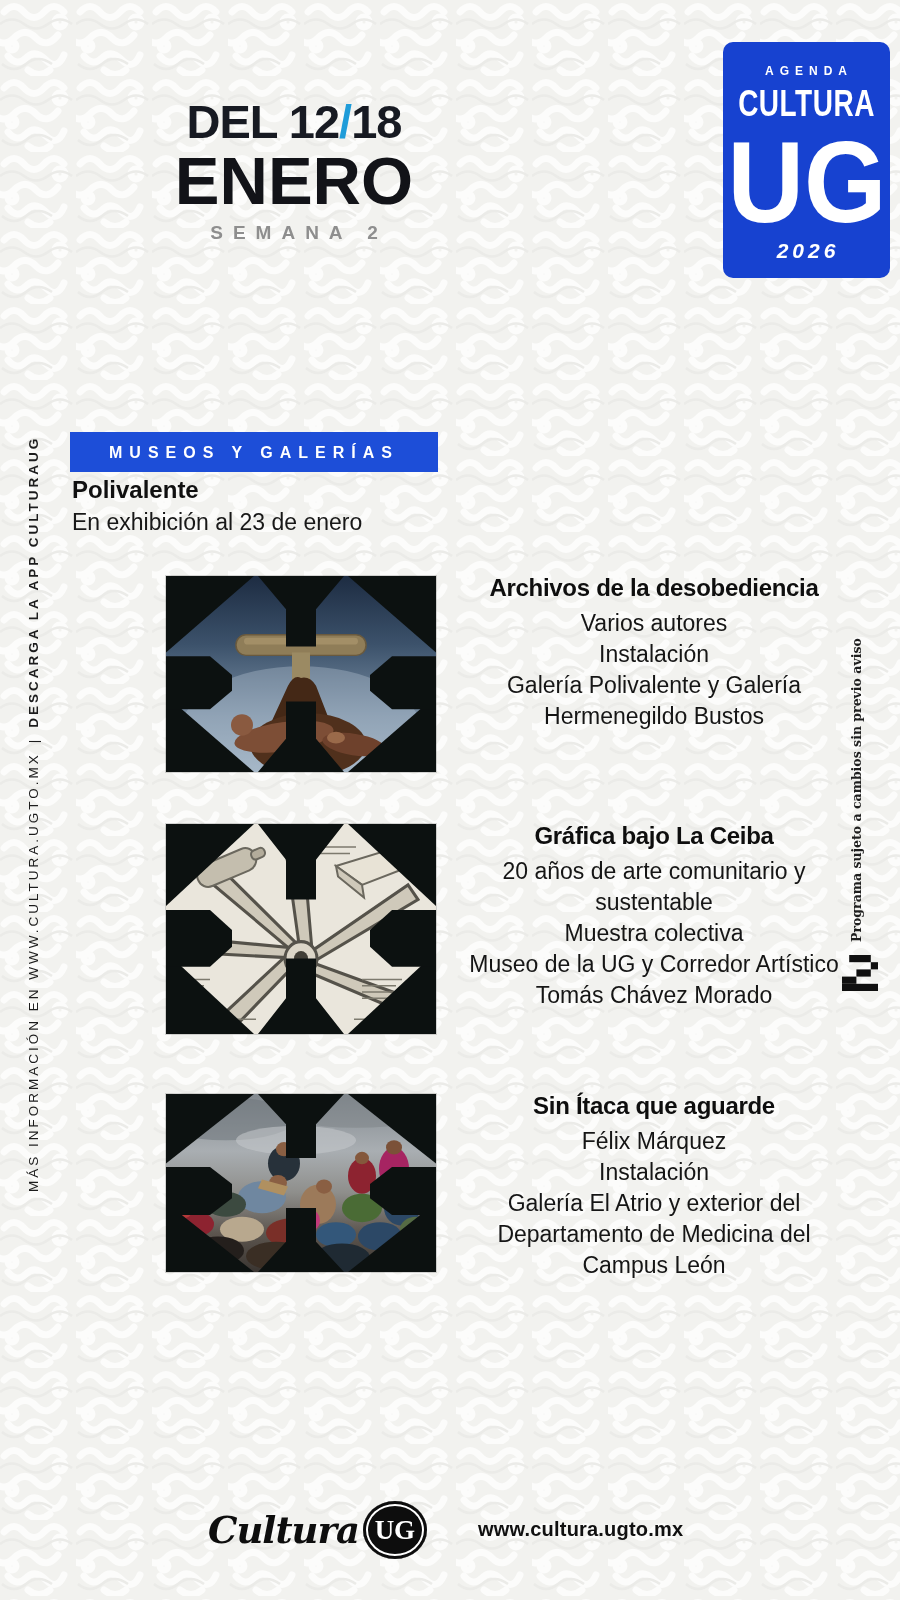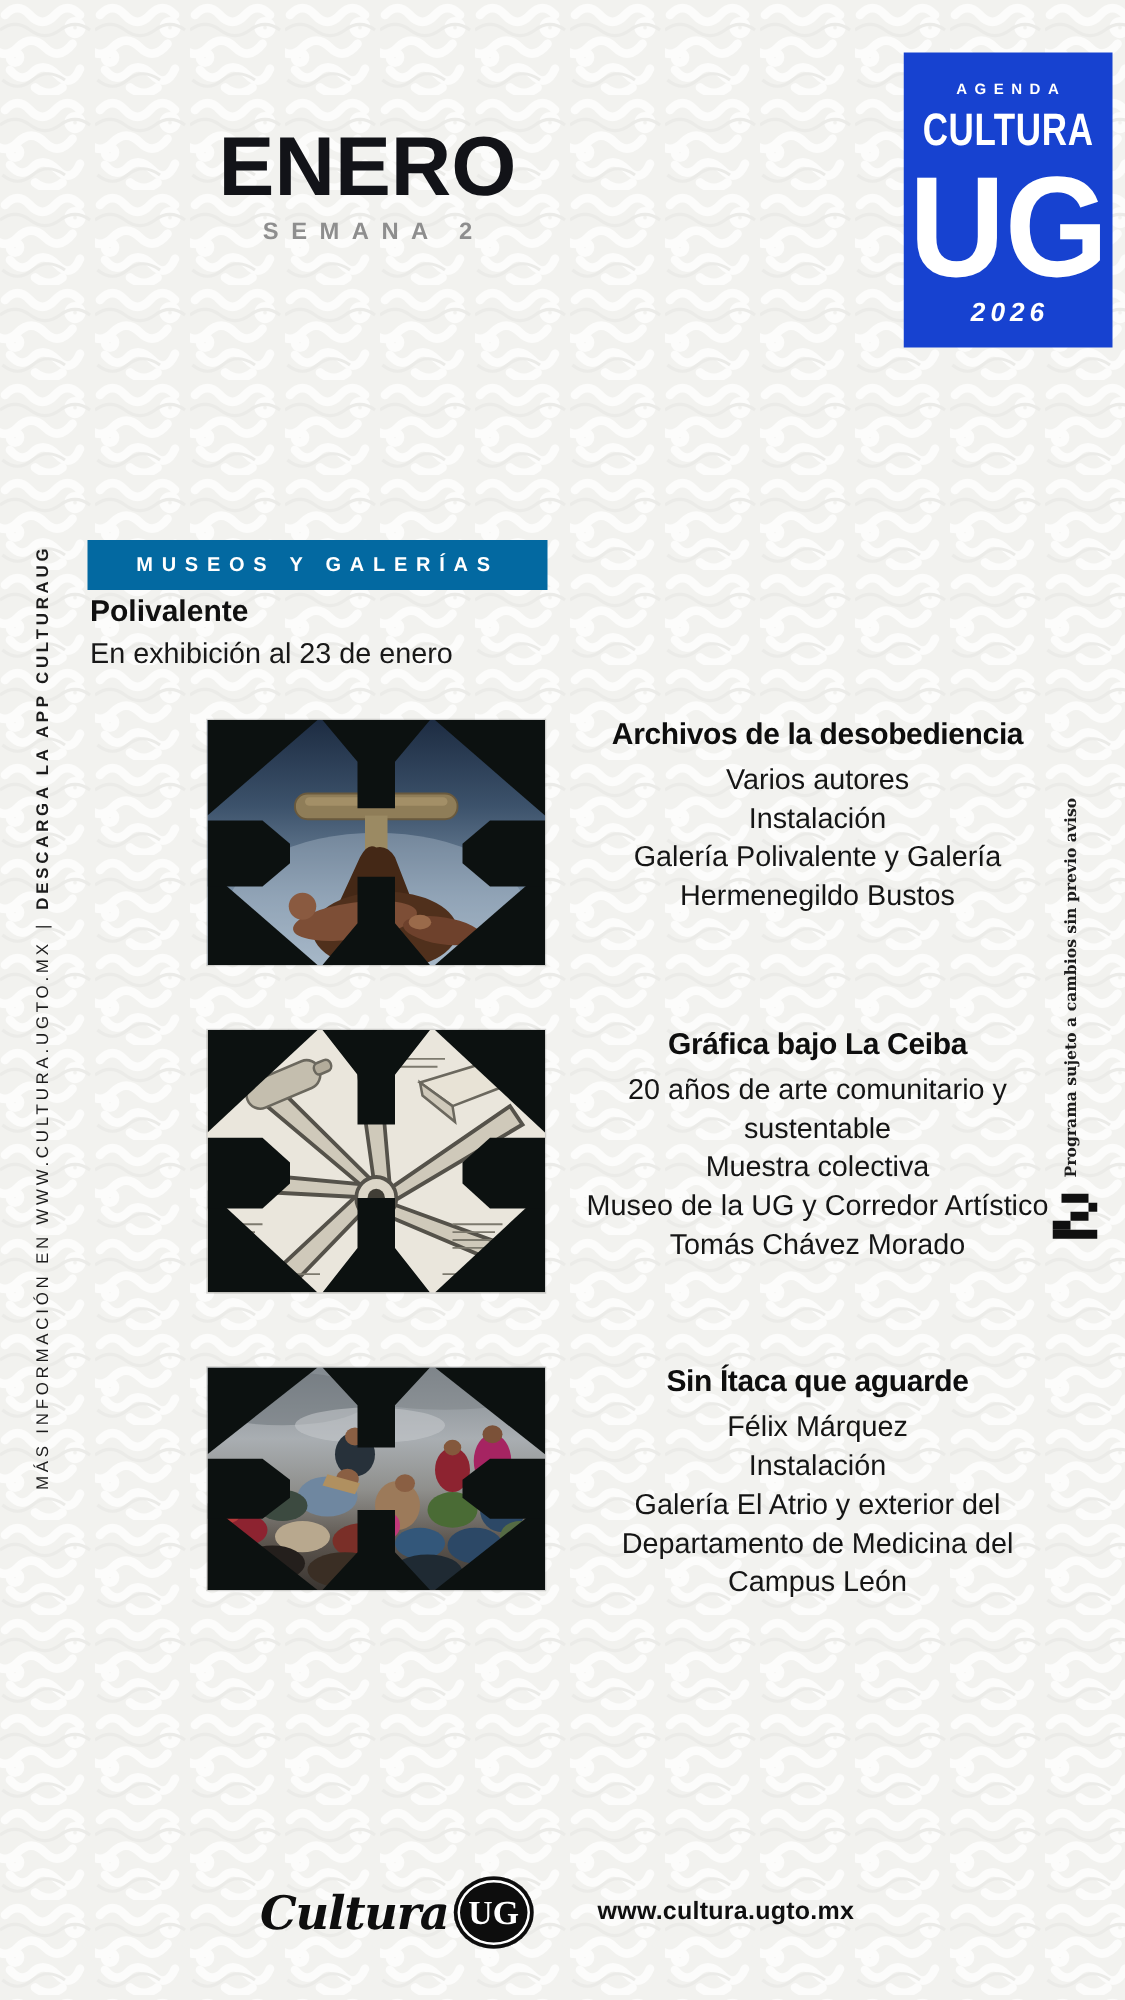--- a/index.html
+++ b/index.html
@@ -15,21 +15,21 @@
   
   .hdr{left:118px;top:98px;width:352px;text-align:center;}
   .hdr-line1{font-size:47px;font-weight:800;letter-spacing:-1px;color:#171a22;line-height:1;}
   .hdr-line1 .slash{color:#1f9cd9;font-weight:800;}
   .hdr-line2{font-size:67px;font-weight:800;letter-spacing:0px;color:#121318;line-height:1;margin-top:2px;}
   .hdr-line3{font-size:19px;font-weight:700;letter-spacing:10px;color:#8e8e8e;margin-top:8px;padding-left:10px;}
 
   
   .badge{
     left:723px;top:42px;width:167px;height:236px;background:#1742d0;color:#fff;
-    display:flex;flex-direction:column;align-items:center;justify-content:flex-start;
+    display:flex;flex-direction:column;align-items:center;justify-content:flex-start;border-radius:10px;
   }
   .badge-agenda{font-size:12px;font-weight:700;letter-spacing:6px;margin-top:22px;padding-left:5px;}
   .badge-cultura{font-size:28px;font-weight:800;letter-spacing:0.5px;transform:scaleY(1.3);margin-top:10px;}
   .badge-ug{font-size:104px;font-weight:800;line-height:0.78;transform:scale(1.02,1.1);margin-top:22px;}
   .badge-year{font-size:21px;font-weight:800;letter-spacing:4px;margin-top:16px;padding-left:3px;font-style:italic;}
 
   
   .left-rail{
     left:26px;top:1192px;transform:rotate(-90deg);transform-origin:0 0;
     white-space:nowrap;font-size:13.5px;letter-spacing:3px;color:#1c1c1c;font-weight:500;
@@ -38,21 +38,21 @@
   .left-rail .strong{font-weight:800;}
   .right-rail{
     left:849px;top:942px;transform:rotate(-90deg);transform-origin:0 0;
     white-space:nowrap;font-family:"DejaVu Serif", serif;font-weight:700;
     font-size:12.5px;color:#1e1e1e;
   }
   .pixel-mark{left:842px;top:954px;width:36px;height:38px;}
 
   
   .banner{
-    left:70px;top:432px;width:368px;height:40px;background:#0369a1;color:#fff;
+    left:70px;top:432px;width:368px;height:40px;background:#1d4ed8;color:#fff;
     font-size:16px;font-weight:700;letter-spacing:7px;line-height:41px;text-align:center;
   }
   .sec-sub{left:72px;top:476px;font-size:24px;font-weight:800;color:#101010;}
   .sec-period{left:72px;top:509px;font-size:23px;font-weight:400;color:#181818;}
 
   
   .ev-img{position:absolute;z-index:1;left:166px;width:270px;overflow:hidden;outline:1px solid rgba(0,0,0,0.15);}
   .ev-img svg{position:absolute;left:0;top:0;width:100%;height:100%;}
   .img-1{top:576px;height:196px;background:linear-gradient(180deg,#1d2c42 0%,#3c526b 35%,#7b90a5 72%,#9cafc0 100%);}
   .img-2{top:824px;height:210px;background:#eae6dc;}
@@ -100,20 +100,24 @@
         <g fill="none" stroke="#ebebe8" stroke-width="2.5">
           <path d="M0 24 q12 -9 24 0 t24 0 t24 0"></path>
           <path d="M2 64 q12 10 24 0 t26 0"></path>
         </g>
       </pattern>
     </defs>
     <rect x="0" y="0" width="900" height="1600" fill="url(#squig)"></rect>
   </svg>
 
   <div class="layer hdr">
+    <div class="hdr-line1">
+      <span>DEL</span>
+      <span>12</span><span class="slash">/</span><span>18</span>
+    </div>
     <div class="hdr-line2">ENERO</div>
     <div class="hdr-line3">SEMANA 2</div>
   </div>
 
   <div class="layer badge">
     <div class="badge-agenda">AGENDA</div>
     <div class="badge-cultura">CULTURA</div>
     <div class="badge-ug">UG</div>
     <div class="badge-year">2026</div>
   </div>

